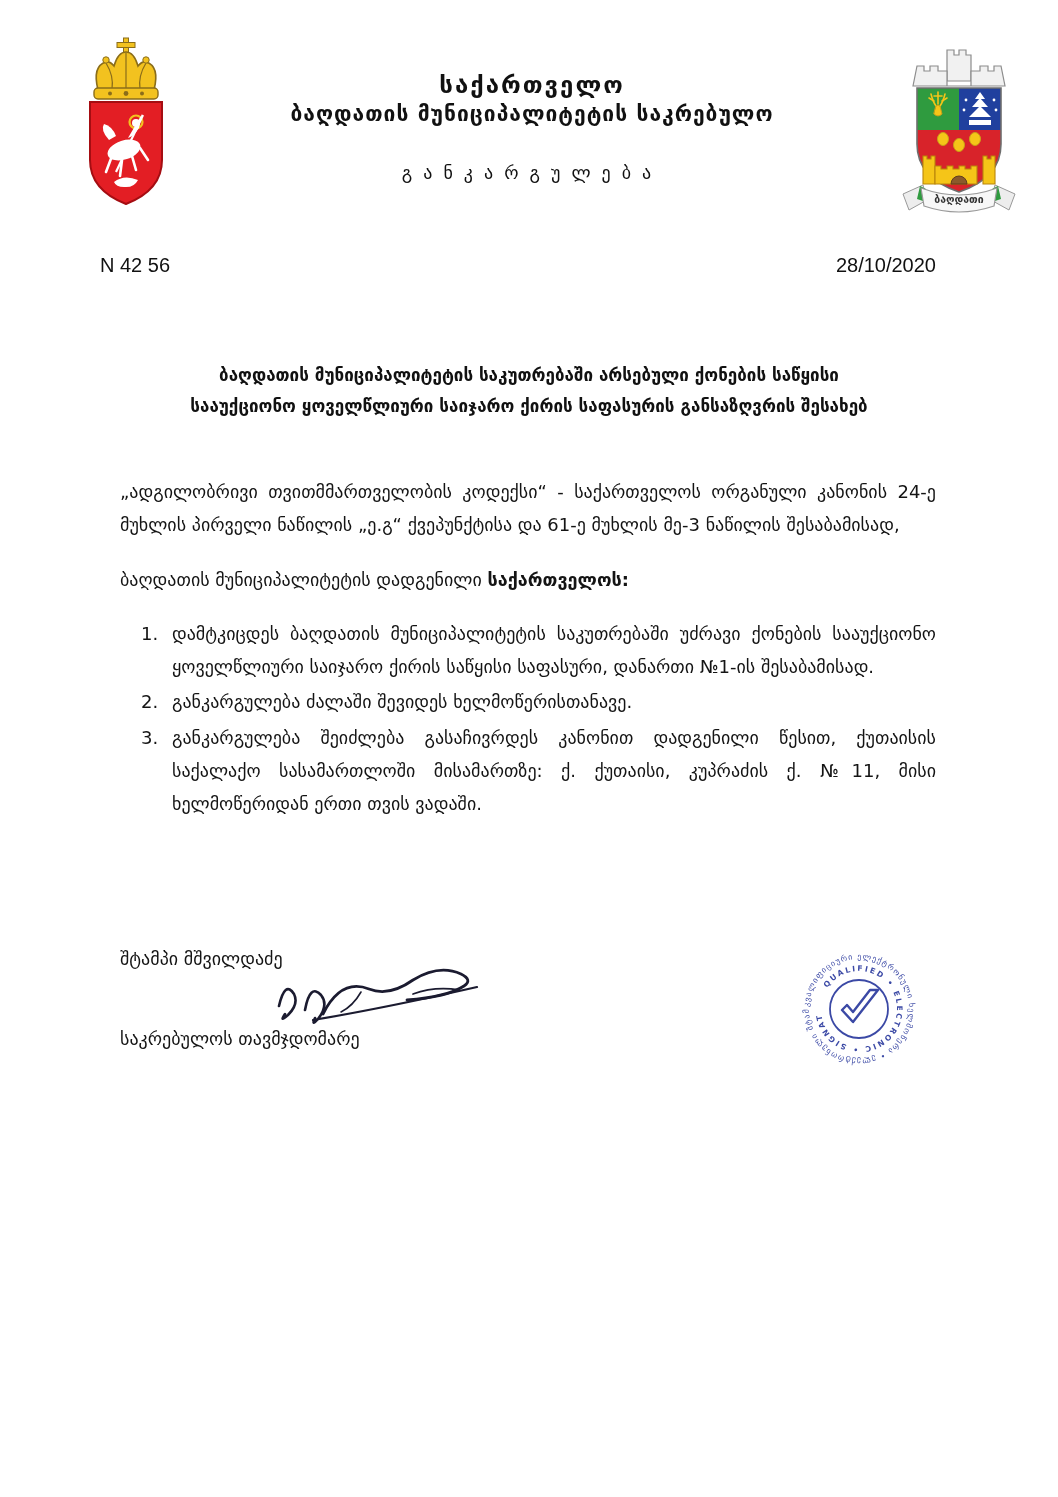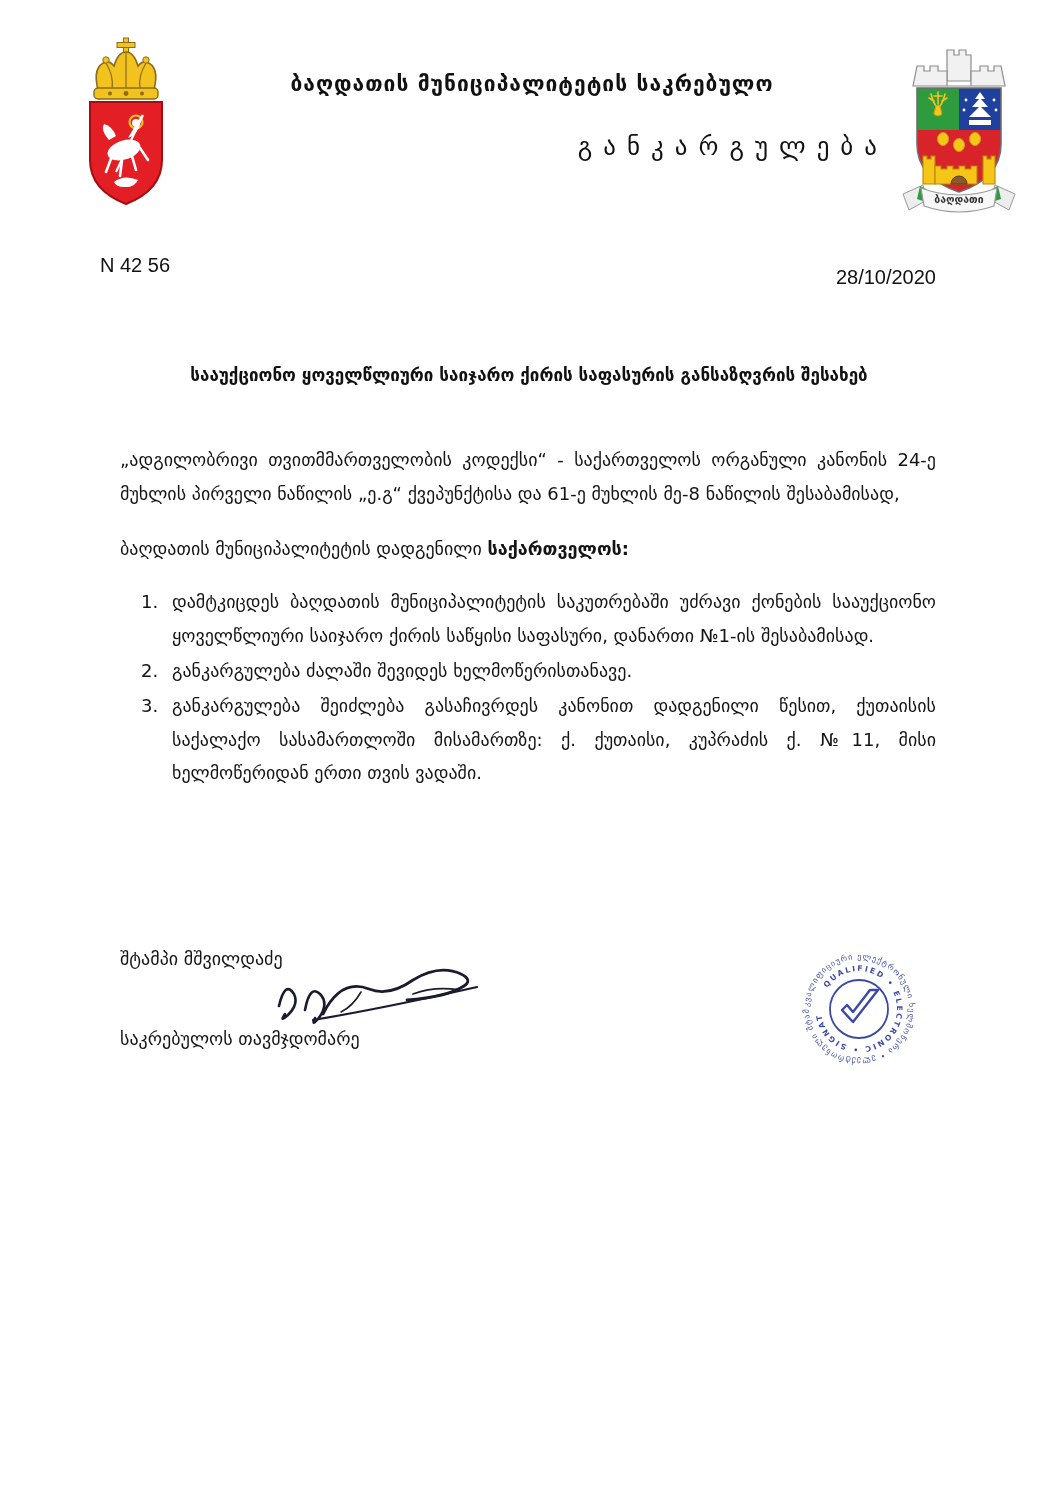--- a/index.html
+++ b/index.html
@@ -16,32 +16,32 @@
   
   .header { position:relative; height:232px; }
   .emblem-left  { position:absolute; left:76px;  top:36px;  width:100px; height:180px; }
   .emblem-right { position:absolute; left:893px; top:42px;  width:132px; height:182px; }
   .header-text {
     position:absolute; left:176px; right:170px; top:70px;
     text-align:center; color:#111;
   }
   .hdr-country { font-size:24px; font-weight:bold; letter-spacing:2px; line-height:1.25; }
   .hdr-muni    { font-size:21px; font-weight:bold; letter-spacing:1px; line-height:1.35; white-space:nowrap; }
-  .hdr-doctype { font-size:25px; font-weight:normal; letter-spacing:11px; margin-top:34px;text-align:right; }
+  .hdr-doctype { font-size:18px; font-weight:normal; letter-spacing:11px; margin-top:34px; }
 
   
   .meta-row {
     position:relative;
     margin:22px 122px 0 100px;
     height:26px;
     font-family:Liberation Sans, sans-serif;
     font-size:20px; color:#111;
   }
   .doc-number { position:absolute; left:0; top:0; }
-  .doc-date   { position:absolute; right:0; top:12px;text-align:center; }
+  .doc-date   { position:absolute; right:0; top:0;text-align:center; }
 
   
   .title-block {
     margin-top:80px;
     text-align:center;
     font-size:17px; font-weight:bold;
     line-height:1.85;
     color:#111;
   }
 
@@ -96,20 +96,21 @@
         <g transform="rotate(-18 48 114)">
           <ellipse cx="48" cy="114" rx="17" ry="9.5" fill="#ffffff"></ellipse>
         </g>
         <path d="M33,104 Q24,94 28,88 Q36,90 40,100 Z" fill="#ffffff"></path>
         <path d="M36,120 l-6,16 M46,124 l-2,16 M56,120 l4,14 M64,112 l8,12" stroke="#ffffff" stroke-width="2.6" stroke-linecap="round"></path>
         <path d="M38,146 q10,-8 24,-2 q-4,8 -14,7 q-8,0 -10,-5 Z" fill="#ffffff"></path>
       </g>
     </svg>
 
     <div class="header-text">
+      <div class="hdr-country">საქართველო</div>
       <div class="hdr-muni">ბაღდათის  მუნიციპალიტეტის  საკრებულო</div>
       <div class="hdr-doctype">განკარგულება</div>
     </div>
 
     <svg class="emblem-right" viewBox="0 0 132 182">
       <g fill="#f1f1f1" stroke="#8c8c8c" stroke-width="1.2">
         <path d="M54,8 h7 v5 h5 v-5 h7 v5 h5 v26 h-24 Z"></path>
         <path d="M20,44 L24,24 h7 v5 h6 v-5 h8 v5 h9 v15 h24 v-15 h9 v-5 h8 v5 h6 v-5 h7 l4,20 Z"></path>
       </g>
       <g>
@@ -160,25 +161,26 @@
       </g>
     </svg>
   </div>
 
   <div class="meta-row">
     <span class="doc-number">N 42 56</span>
     <span class="doc-date">28/10/2020</span>
   </div>
 
   <div class="title-block">
+    <div>ბაღდათის მუნიციპალიტეტის საკუთრებაში არსებული ქონების საწყისი</div>
     <div>სააუქციონო ყოველწლიური საიჯარო ქირის საფასურის განსაზღვრის შესახებ</div>
   </div>
 
   <div class="body-block">
-    <p class="para1">„ადგილობრივი თვითმმართველობის კოდექსი“ - საქართველოს ორგანული კანონის 24-ე მუხლის პირველი ნაწილის „ე.გ“ ქვეპუნქტისა და 61-ე მუხლის მე-8 ნაწილის შესაბამისად,</p>
+    <p class="para1">„ადგილობრივი თვითმმართველობის კოდექსი“ - საქართველოს ორგანული კანონის 24-ე მუხლის პირველი ნაწილის „ე.გ“ ქვეპუნქტისა და 61-ე მუხლის მე-3 ნაწილის შესაბამისად,</p>
     <p class="para2"><span>ბაღდათის მუნიციპალიტეტის დადგენილი </span><span class="bold">საქართველოს:</span></p>
     <ol class="decision-list">
       <li>დამტკიცდეს ბაღდათის მუნიციპალიტეტის საკუთრებაში უძრავი ქონების სააუქციონო ყოველწლიური საიჯარო ქირის საწყისი საფასური, დანართი №1-ის შესაბამისად.</li>
       <li>განკარგულება ძალაში შევიდეს ხელმოწერისთანავე.</li>
       <li>განკარგულება შეიძლება გასაჩივრდეს კანონით დადგენილი წესით, ქუთაისის საქალაქო სასამართლოში მისამართზე: ქ. ქუთაისი, კუპრაძის ქ. №11, მისი ხელმოწერიდან ერთი თვის ვადაში.</li>
     </ol>
   </div>
 
   <div class="sig-block">
     <div class="sig-name">შტამპი მშვილდაძე</div>

